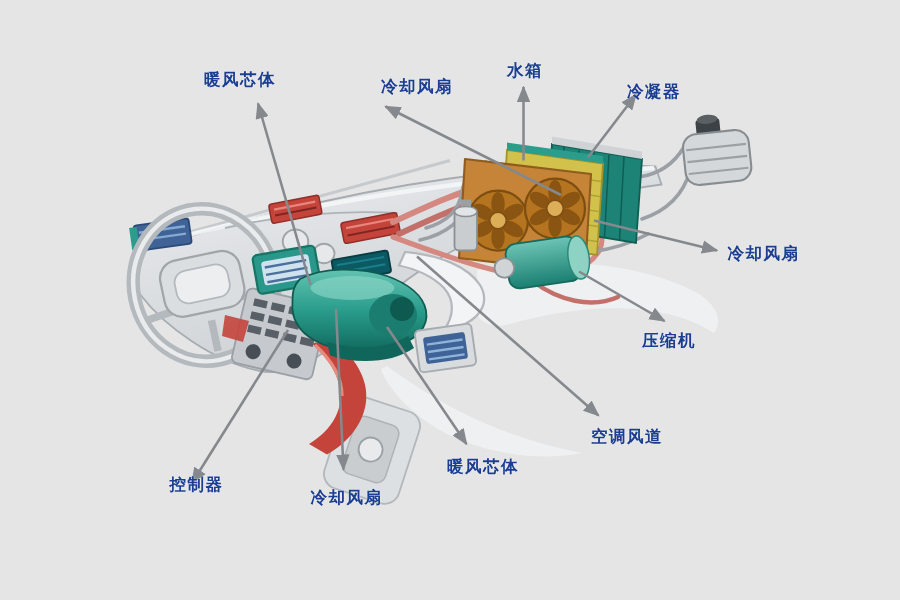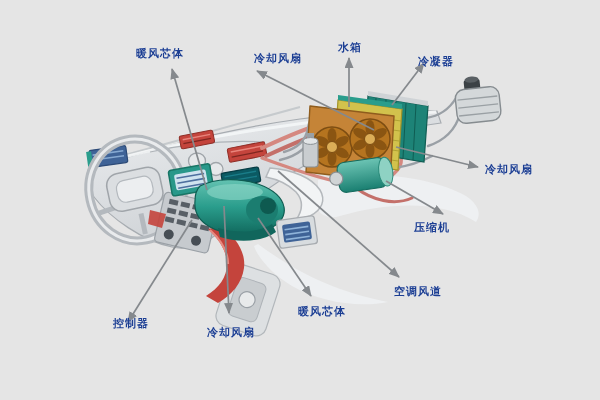--- a/index.html
+++ b/index.html
@@ -267,18 +267,18 @@
     <line x1="224" y1="206" x2="229" y2="313" marker-end="url(#ah)"></line>
     <line x1="192" y1="220" x2="128" y2="322" marker-end="url(#ah)"></line>
   </g>
 </svg>
 
   <div class="label" style="left:160px;top:53px;">暖风芯体</div>
   <div class="label" style="left:250px;top:58px;margin-left:28px;">冷却风扇</div>
   <div class="label" style="left:350px;top:47px;">水箱</div>
   <div class="label" style="left:436px;top:61px;">冷凝器</div>
   <div class="label" style="left:509px;top:169px;">冷却风扇</div>
-  <div class="label" style="left:432px;top:227px;">压缩机</div>
+  <div class="label" style="left:446px;top:227px;">压缩机</div>
   <div class="label" style="left:418px;top:291px;">空调风道</div>
   <div class="label" style="left:322px;top:311px;">暖风芯体</div>
   <div class="label" style="left:231px;top:332px;">冷却风扇</div>
   <div class="label" style="left:131px;top:323px;">控制器</div>
 </div>
 
 </body></html>

